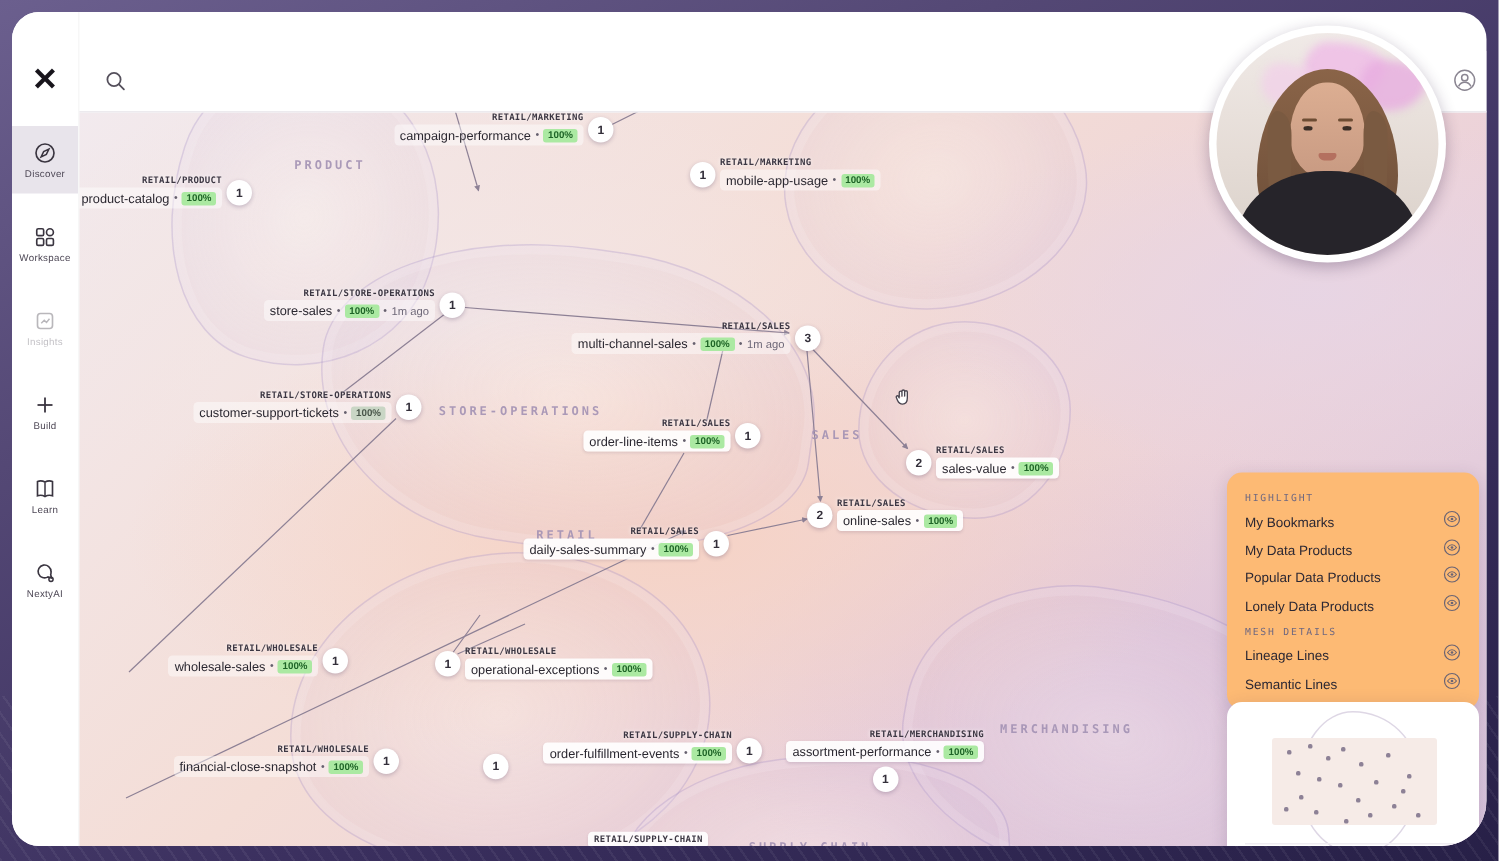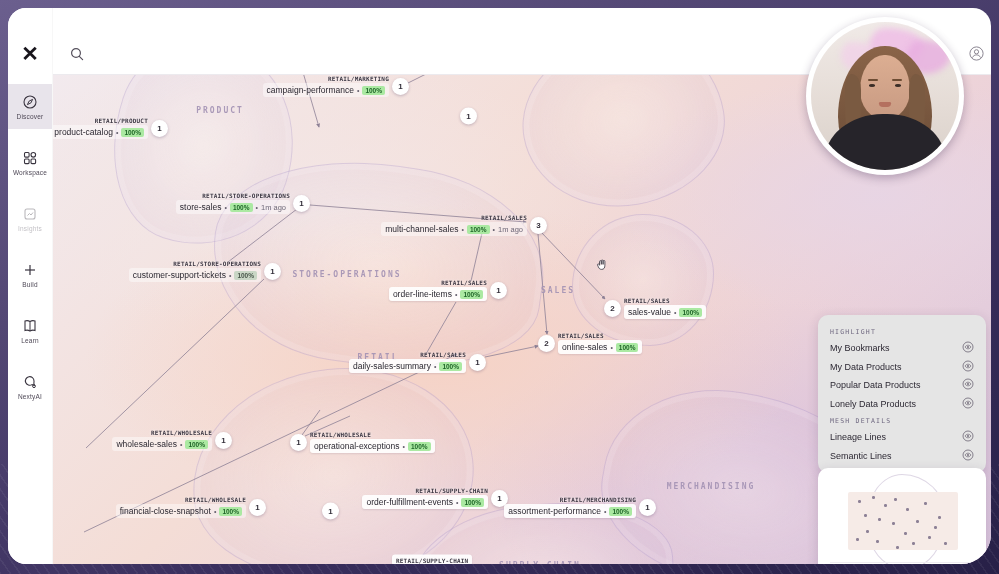--- a/index.html
+++ b/index.html
@@ -58,21 +58,21 @@
   .node-row.boxed{background:rgba(255,255,255,.9);box-shadow:0 1px 2px rgba(80,60,90,.14);}
   .node-name{font-size:8.5px;color:#2a2730;}
   .node-dot{font-size:7px;color:#66606e;}
   .badge{font-size:6.5px;font-weight:bold;padding:1px 3px;border-radius:2px;background:#abe9a2;color:#1e6427;}
   .badge.muted{background:#c9d6c5;color:#49564a;}
   .node-time{font-size:7.5px;color:#6e6878;}
   .count{width:17px;height:17px;border-radius:50%;background:#fff;box-shadow:0 1px 3px rgba(70,50,90,.28);
     display:flex;align-items:center;justify-content:center;font-size:8px;font-weight:bold;color:#332f3a;flex:none;}
   .cursor{position:absolute;z-index:8;}
   
-  .hpanel{position:absolute;left:810px;top:307px;width:168px;background:#e5e5e5;border-radius:10px;
+  .hpanel{position:absolute;left:810px;top:307px;width:168px;background:#fdba74;border-radius:10px;
     box-shadow:0 3px 12px rgba(60,40,80,.18);padding:9px 12px 8px;z-index:6;box-sizing:border-box;}
   .ph{font-family:"DejaVu Sans Mono",monospace;font-size:6.5px;letter-spacing:1.2px;color:#6f6880;margin:4px 0 3px;}
   .prow{display:flex;align-items:center;justify-content:space-between;height:18.5px;cursor:pointer;}
   .prow .plabel{font-size:9px;color:#2c2833;}
   .eye{width:12px;height:12px;flex:none;}
   
   .mini{position:absolute;left:810px;top:460px;width:168px;height:128px;background:#fff;border-radius:10px;
     box-shadow:0 3px 12px rgba(60,40,80,.18);z-index:6;box-sizing:border-box;}
   .mini-rect{position:absolute;left:30px;top:24px;width:110px;height:58px;background:#f6ebe7;border-radius:2px;}
   .mini-blob{position:absolute;left:48px;top:6px;width:78px;height:94px;border:1px solid rgba(160,140,180,.35);
@@ -226,20 +226,28 @@
           <div class="node-row">
             <span class="node-name">product-catalog</span>
             <span class="node-dot">•</span>
             <span class="badge">100%</span>
           </div>
         </div>
         <div class="count">1</div>
       </div>
       <div class="node" style="top: 42px; left: 408px;">
         <div class="count">1</div>
+        <div class="node-col">
+          <div class="node-cat">RETAIL/MARKETING</div>
+          <div class="node-row">
+            <span class="node-name">mobile-app-usage</span>
+            <span class="node-dot">•</span>
+            <span class="badge">100%</span>
+          </div>
+        </div>
       </div>
       <div class="node" style="top: 129px; right: 681px;">
         <div class="node-col align-right">
           <div class="node-cat">RETAIL/STORE-OPERATIONS</div>
           <div class="node-row">
             <span class="node-name">store-sales</span>
             <span class="node-dot">•</span>
             <span class="badge">100%</span>
             <span class="node-dot">•</span>
             <span class="node-time">1m ago</span>
@@ -341,35 +349,35 @@
         <div class="node-col align-right">
           <div class="node-cat">RETAIL/WHOLESALE</div>
           <div class="node-row">
             <span class="node-name">financial-close-snapshot</span>
             <span class="node-dot">•</span>
             <span class="badge">100%</span>
           </div>
         </div>
         <div class="count">1</div>
       </div>
-      <div class="node" style="top: 424px; right: 483px;">
+      <div class="node" style="top: 424px; right: 483px; align-items: flex-end;">
         <div class="node-col align-right">
           <div class="node-cat">RETAIL/SUPPLY-CHAIN</div>
           <div class="node-row boxed">
             <span class="node-name">order-fulfillment-events</span>
             <span class="node-dot">•</span>
             <span class="badge">100%</span>
           </div>
         </div>
         <div class="count">1</div>
       </div>
       <div class="node" style="top: 437px; left: 270px;">
         <div class="count">1</div>
       </div>
-      <div class="node" style="top: 433px; right: 335px;">
+      <div class="node" style="top: 433px; right: 335px; flex-direction: column;">
         <div class="node-col align-right">
           <div class="node-cat">RETAIL/MERCHANDISING</div>
           <div class="node-row boxed">
             <span class="node-name">assortment-performance</span>
             <span class="node-dot">•</span>
             <span class="badge">100%</span>
           </div>
         </div>
         <div class="count">1</div>
       </div>

